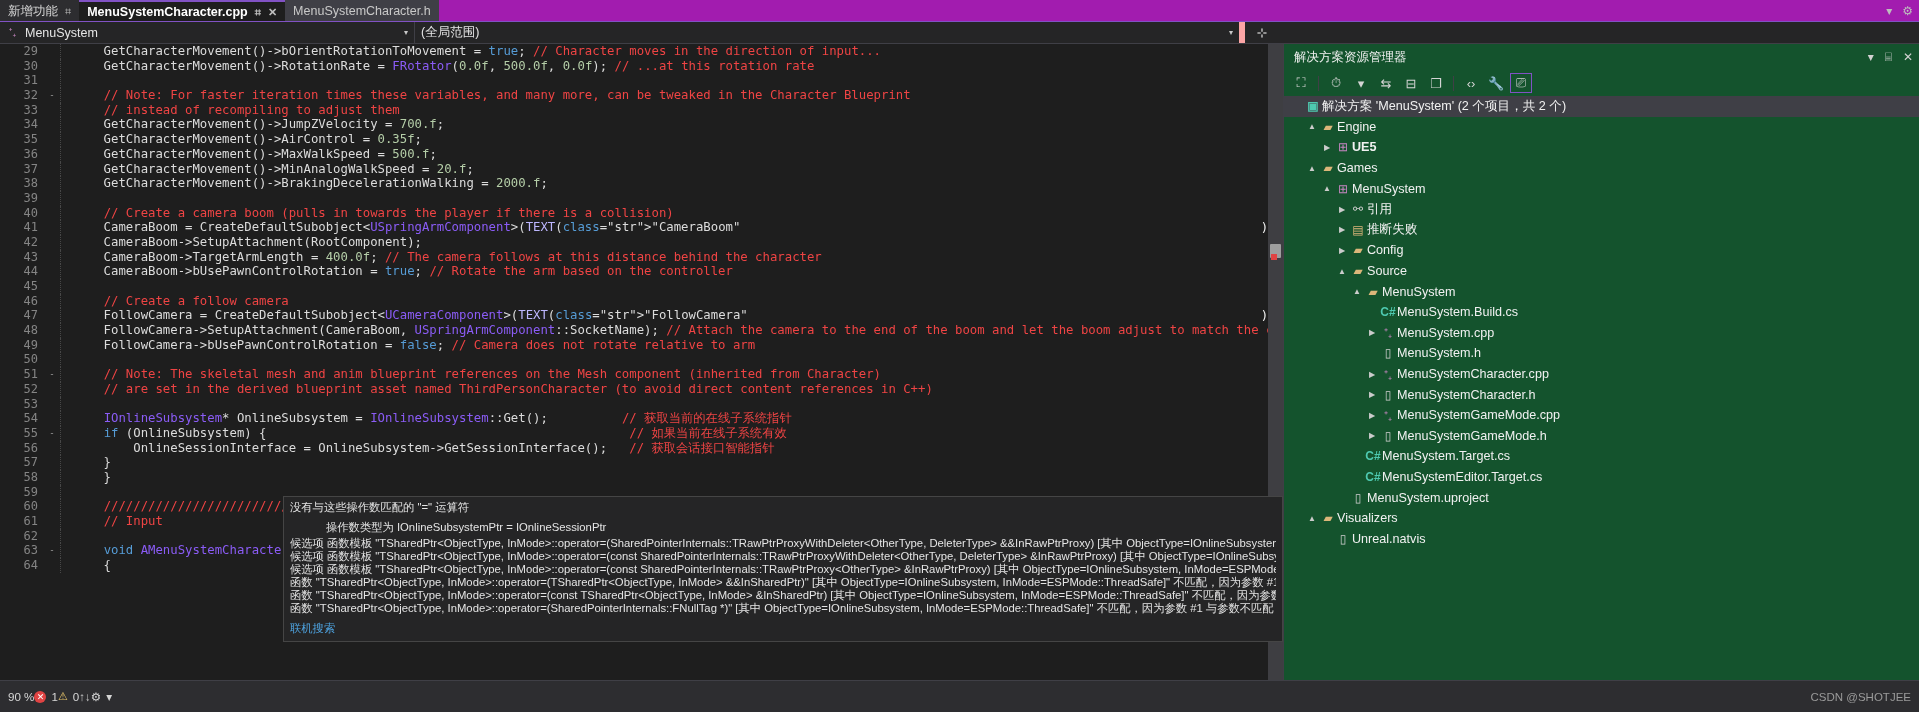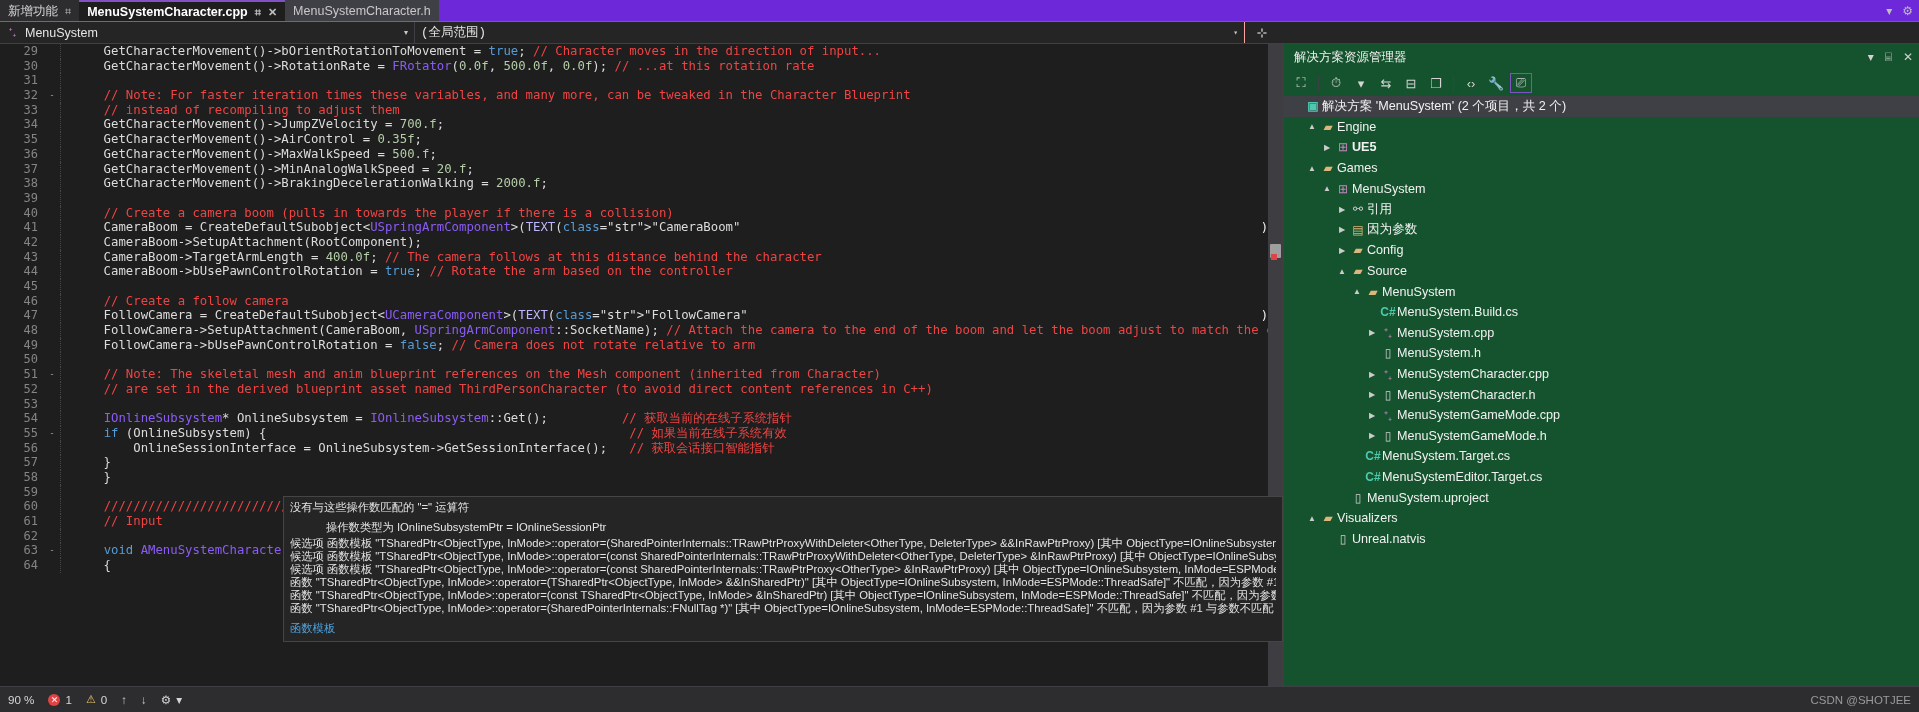--- a/index.html
+++ b/index.html
@@ -5,33 +5,33 @@
   * { box-sizing: border-box; margin:0; padding:0; }
   html,body{
     width:1919px; height:712px; overflow:hidden;
     background:#1e1e1e;
     font-family:"Liberation Sans", sans-serif;
     color:#f1f1f1;
     font-size:12px;
   }
   .app{position:relative;width:1919px;height:712px;display:flex;flex-direction:column;background:#2d2d30;}
   
-  .tabstrip{height:22px;background:#6d28d9;display:flex;align-items:stretch;position:relative;}
+  .tabstrip{height:22px;background:#a21caf;display:flex;align-items:stretch;position:relative;}
   .tab{display:flex;align-items:center;padding:0 8px;gap:7px;font-size:12.5px;color:#a0a0a0;background:#2d2d30;white-space:nowrap;}
   .tab.newfeature{color:#d6d6d6;}
   .tab.active{background:#1e1e1e;color:#ffffff;font-weight:bold;border-top:2px solid #8152c4;}
   .tab .pin, .tab .x{font-size:11px;color:#c0c0c0;}
   .tab.inactive2{background:#3f3f46;color:#c9c9c9;}
   .tabstrip-underline{position:absolute;left:0;right:0;bottom:0;height:1px;background:#8152c4;}
   .tabstrip-right{margin-left:auto;display:flex;align-items:center;gap:10px;padding-right:6px;color:#bdbdbd;}
   
   .navbar{height:22px;background:#252526;display:flex;align-items:stretch;border-bottom:1px solid #3f3f46;}
   .nav-combo{display:flex;align-items:center;gap:6px;padding:0 6px;font-size:12.5px;color:#e6e6e6;position:relative;}
   .nav-combo.first{width:415px;border-right:1px solid #3f3f46;}
-  .nav-combo.second{width:830px;border-right:1px solid #fca5a5;font-family:Liberation Mono, monospace;}
+  .nav-combo.second{width:830px;border-right:6px solid #fca5a5;}
   .nav-arrow{margin-left:auto;font-size:8px;color:#c8c8c8;}
   .cppicon{display:inline-block;width:13px;height:13px;position:relative;color:#c586c0;font-size:11px;line-height:13px;text-align:center;}
   
   .mainrow{flex:1;display:flex;min-height:0;justify-content:space-between;}
   
   .editor-wrap{flex:1;position:relative;background:#1e1e1e;overflow:hidden;}
   .code{position:absolute;inset:0;font-family:"DejaVu Sans Mono","Liberation Mono",monospace;font-size:12.3px;line-height:14.7px;white-space:pre;}
   .line{display:flex;height:14.7px;align-items:center;}
   .ln{width:44px;text-align:right;color:#858585;padding-right:6px;flex:none;font-size:12px;}
   .fold{width:16px;flex:none;text-align:center;color:#a0a0a0;font-size:9px;}
@@ -66,21 +66,21 @@
   .tnode{height:20.6px;display:flex;align-items:center;white-space:nowrap;color:#f1f1f1;}
   .tnode .exp{width:14px;text-align:center;font-size:8px;color:#cccccc;flex:none;}
   .tnode .ico{width:18px;text-align:center;flex:none;font-size:12px;}
   .tnode.root{background:#3f3f46;}
   .folder{color:#dcb67a;}
   .foldercfg{color:#dcb67a;}
   .cs{color:#4ec9b0;font-size:11px;font-weight:bold;}
   .cpp{color:#c586c0;font-size:11px;}
   .hfile{color:#cfcfcf;font-size:11px;}
   
-  .status{height:26px;background:#2d2d30;display:flex;align-items:center;padding:0 8px;gap:14px;font-size:11.6px;color:#d6d6d6;border-top:1px solid #3f3f46;}
+  .status{height:32px;background:#2d2d30;display:flex;align-items:center;padding:0 8px;font-size:11.6px;color:#d6d6d6;border-top:1px solid #3f3f46;}
   .status .grp{display:flex;align-items:center;gap:5px;}
   .err-dot{display:inline-block;width:12px;height:12px;border-radius:50%;background:#e04343;color:#fff;font-size:9px;line-height:12px;text-align:center;}
   .warn-tri{color:#e8c56a;font-size:11px;}
   .status .right{margin-left:auto;color:#9a9a9a;font-size:11.5px;}
   .caret{color:#c8c8c8;}
 </style>
 </head>
 <body>
 
 <div class="app">
@@ -134,21 +134,21 @@
         <div class="row hdr">没有与这些操作数匹配的 "=" 运算符</div>
         <div class="row sub">操作数类型为  IOnlineSubsystemPtr = IOnlineSessionPtr</div>
         <div id="tooltip-rows">
             <div class="row">候选项 函数模板 "TSharedPtr&lt;ObjectType, InMode&gt;::operator=(SharedPointerInternals::TRawPtrProxyWithDeleter&lt;OtherType, DeleterType&gt; &amp;&amp;InRawPtrProxy) [其中 ObjectType=IOnlineSubsystem, InMode=ESPMode::ThreadSafe]" 推断失败</div>
             <div class="row">候选项 函数模板 "TSharedPtr&lt;ObjectType, InMode&gt;::operator=(const SharedPointerInternals::TRawPtrProxyWithDeleter&lt;OtherType, DeleterType&gt; &amp;InRawPtrProxy) [其中 ObjectType=IOnlineSubsystem, InMode=ESPMode::ThreadSafe]" 推断失败</div>
             <div class="row">候选项 函数模板 "TSharedPtr&lt;ObjectType, InMode&gt;::operator=(const SharedPointerInternals::TRawPtrProxy&lt;OtherType&gt; &amp;InRawPtrProxy) [其中 ObjectType=IOnlineSubsystem, InMode=ESPMode::ThreadSafe]" 推断失败</div>
             <div class="row">函数 "TSharedPtr&lt;ObjectType, InMode&gt;::operator=(TSharedPtr&lt;ObjectType, InMode&gt; &amp;&amp;InSharedPtr)" [其中 ObjectType=IOnlineSubsystem, InMode=ESPMode::ThreadSafe]" 不匹配，因为参数 #1 与参数不匹配</div>
             <div class="row">函数 "TSharedPtr&lt;ObjectType, InMode&gt;::operator=(const TSharedPtr&lt;ObjectType, InMode&gt; &amp;InSharedPtr) [其中 ObjectType=IOnlineSubsystem, InMode=ESPMode::ThreadSafe]" 不匹配，因为参数 #1 与参数不匹配</div>
             <div class="row">函数 "TSharedPtr&lt;ObjectType, InMode&gt;::operator=(SharedPointerInternals::FNullTag *)" [其中 ObjectType=IOnlineSubsystem, InMode=ESPMode::ThreadSafe]" 不匹配，因为参数 #1 与参数不匹配</div>
           </div>
-        <a class="link" href="#">函数模板</a>
+        <a class="link" href="#">联机搜索</a>
       </div>
     </div>
 
     <div class="sol">
       <div class="sol-title">
         <span>解决方案资源管理器</span>
         <span class="ctrls">
           <span>▾</span>
           <span>⌸</span>
           <span>✕</span>
@@ -194,21 +194,21 @@
             <span>MenuSystem</span>
           </div>
           <div class="tnode" style="padding-left: 51px;">
             <span class="exp">▶</span>
             <span class="ico hfile">⚯</span>
             <span>引用</span>
           </div>
           <div class="tnode" style="padding-left: 51px;">
             <span class="exp">▶</span>
             <span class="ico folder">▤</span>
-            <span>因为参数</span>
+            <span>推断失败</span>
           </div>
           <div class="tnode" style="padding-left: 51px;">
             <span class="exp">▶</span>
             <span class="ico foldercfg">▰</span>
             <span>Config</span>
           </div>
           <div class="tnode" style="padding-left: 51px;">
             <span class="exp">▲</span>
             <span class="ico foldercfg">▰</span>
             <span>Source</span>

